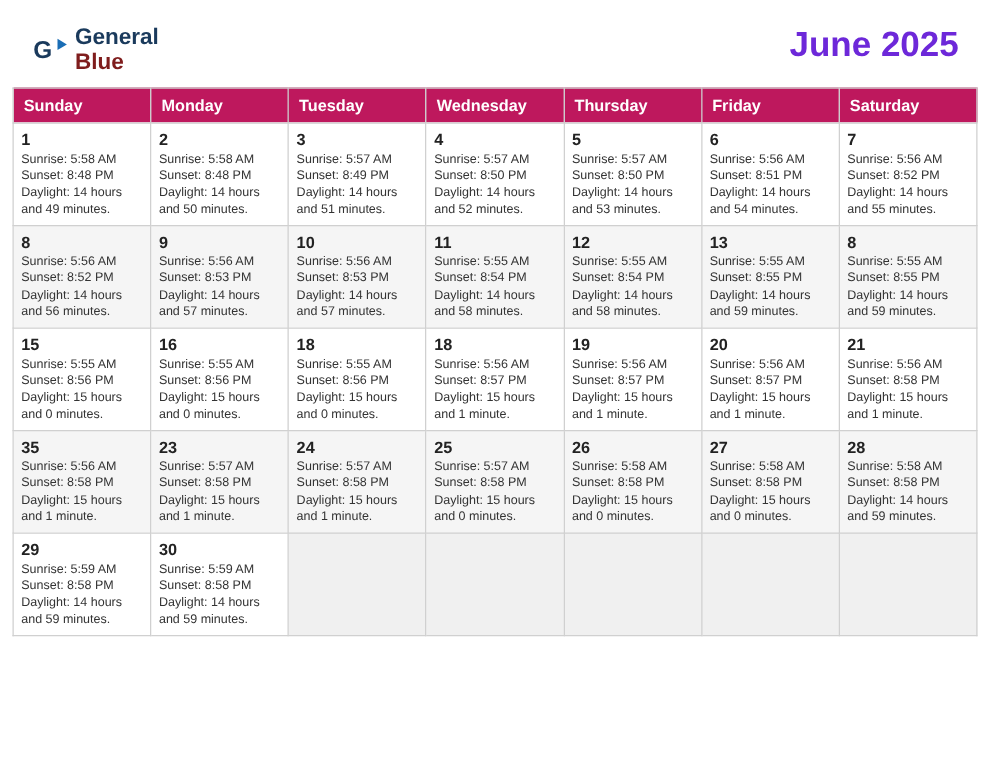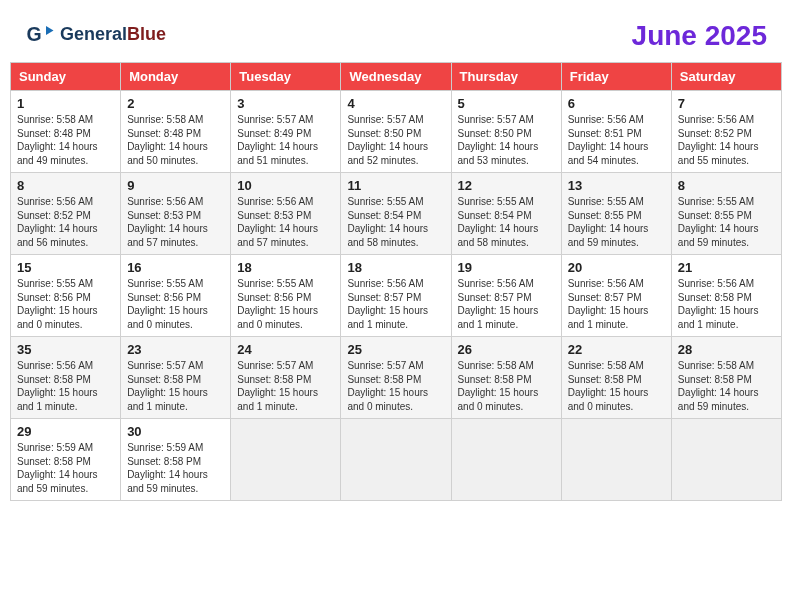--- a/index.html
+++ b/index.html
@@ -15,21 +15,21 @@
       justify-content: space-between;
       align-items: flex-start;
       padding: 10px 15px 5px 15px;
     }
     .logo {
       display: flex;
       align-items: center;
     }
     .logo-text {
       display: flex;
-      flex-direction: row;
+      flex-direction: column;
       font-size: 18px;
       font-weight: bold;
       color: #1a3a5c;
       line-height: 1.1;
     }
     .logo-text span.blue { color: #7f1d1d; }
     .logo-icon {
       width: 30px;
       height: 30px;
       margin-right: 5px;
@@ -46,21 +46,21 @@
       font-size: 16px;
       color: #333;
       font-weight: normal;
     }
     .calendar {
       width: 100%;
       border-collapse: collapse;
       margin-top: 5px;
     }
     .calendar th {
-      background-color: #ef4444;
+      background-color: #be185d;
       color: #fff;
       padding: 6px 8px;
       text-align: left;
       font-size: 13px;
       border: 1px solid #ccc;
     }
     .calendar td {
       vertical-align: top;
       padding: 5px 6px;
       border: 1px solid #d0d0d0;
@@ -225,21 +225,21 @@
         </td>
         <td>
           <span class="day-num">25</span>
           <div class="cell-content">Sunrise: 5:57 AM<br>Sunset: 8:58 PM<br>Daylight: 15 hours<br>and 0 minutes.</div>
         </td>
         <td>
           <span class="day-num">26</span>
           <div class="cell-content">Sunrise: 5:58 AM<br>Sunset: 8:58 PM<br>Daylight: 15 hours<br>and 0 minutes.</div>
         </td>
         <td>
-          <span class="day-num">22</span>
+          <span class="day-num">27</span>
           <div class="cell-content">Sunrise: 5:58 AM<br>Sunset: 8:58 PM<br>Daylight: 15 hours<br>and 0 minutes.</div>
         </td>
         <td>
           <span class="day-num">28</span>
           <div class="cell-content">Sunrise: 5:58 AM<br>Sunset: 8:58 PM<br>Daylight: 14 hours<br>and 59 minutes.</div>
         </td>
       </tr>
       <tr>
         <td>
           <span class="day-num">29</span>

